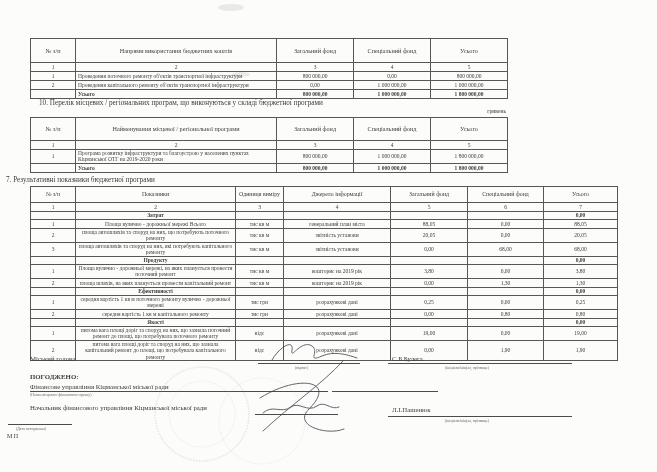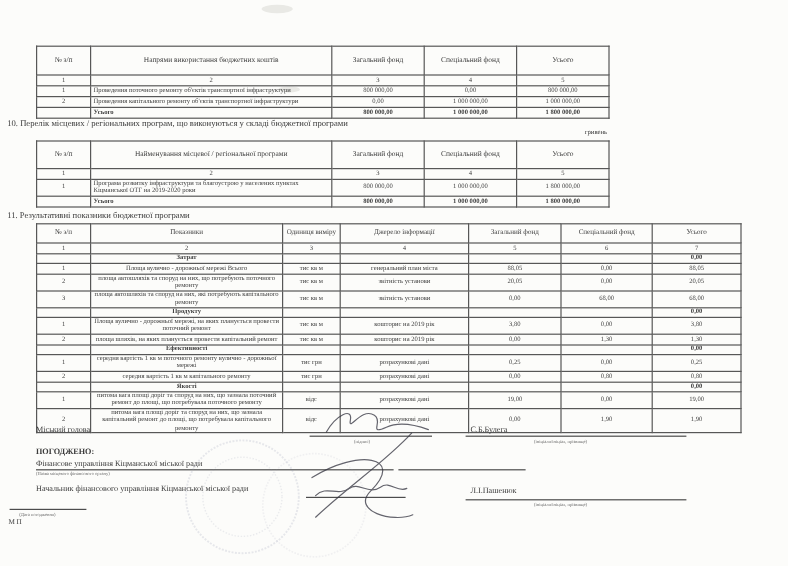--- a/index.html
+++ b/index.html
@@ -84,21 +84,21 @@
         <tr class="total">
           <td></td>
           <td>Усього</td>
           <td>800 000,00</td>
           <td>1 000 000,00</td>
           <td>1 800 000,00</td>
         </tr>
       </tbody>
   </table>
 
-  <div class="sec-title" style="top:99px;">10. Перелік місцевих / регіональних програм, що виконуються у складі бюджетної програми</div>
+  <div class="sec-title" style="top:99px;margin-left:33px;">10. Перелік місцевих / регіональних програм, що виконуються у складі бюджетної програми</div>
   <div class="note-currency">гривень</div>
 
   <table id="table2" class="t12">
     <colgroup>
         <col style="width:45px">
         <col style="width:201px">
         <col style="width:77px">
         <col style="width:77px">
         <col style="width:77px">
       </colgroup>
@@ -127,21 +127,21 @@
         <tr class="total">
           <td></td>
           <td>Усього</td>
           <td>800 000,00</td>
           <td>1 000 000,00</td>
           <td>1 800 000,00</td>
         </tr>
       </tbody>
   </table>
 
-  <div class="sec-title" style="top:176px;">11. Результативні показники бюджетної програми</div>
+  <div class="sec-title" style="top:176px;">7. Результативні показники бюджетної програми</div>
 
   <table id="table3">
     <colgroup>
         <col style="width:45px">
         <col style="width:160px">
         <col style="width:48px">
         <col style="width:107px">
         <col style="width:77px">
         <col style="width:76px">
         <col style="width:74px">

